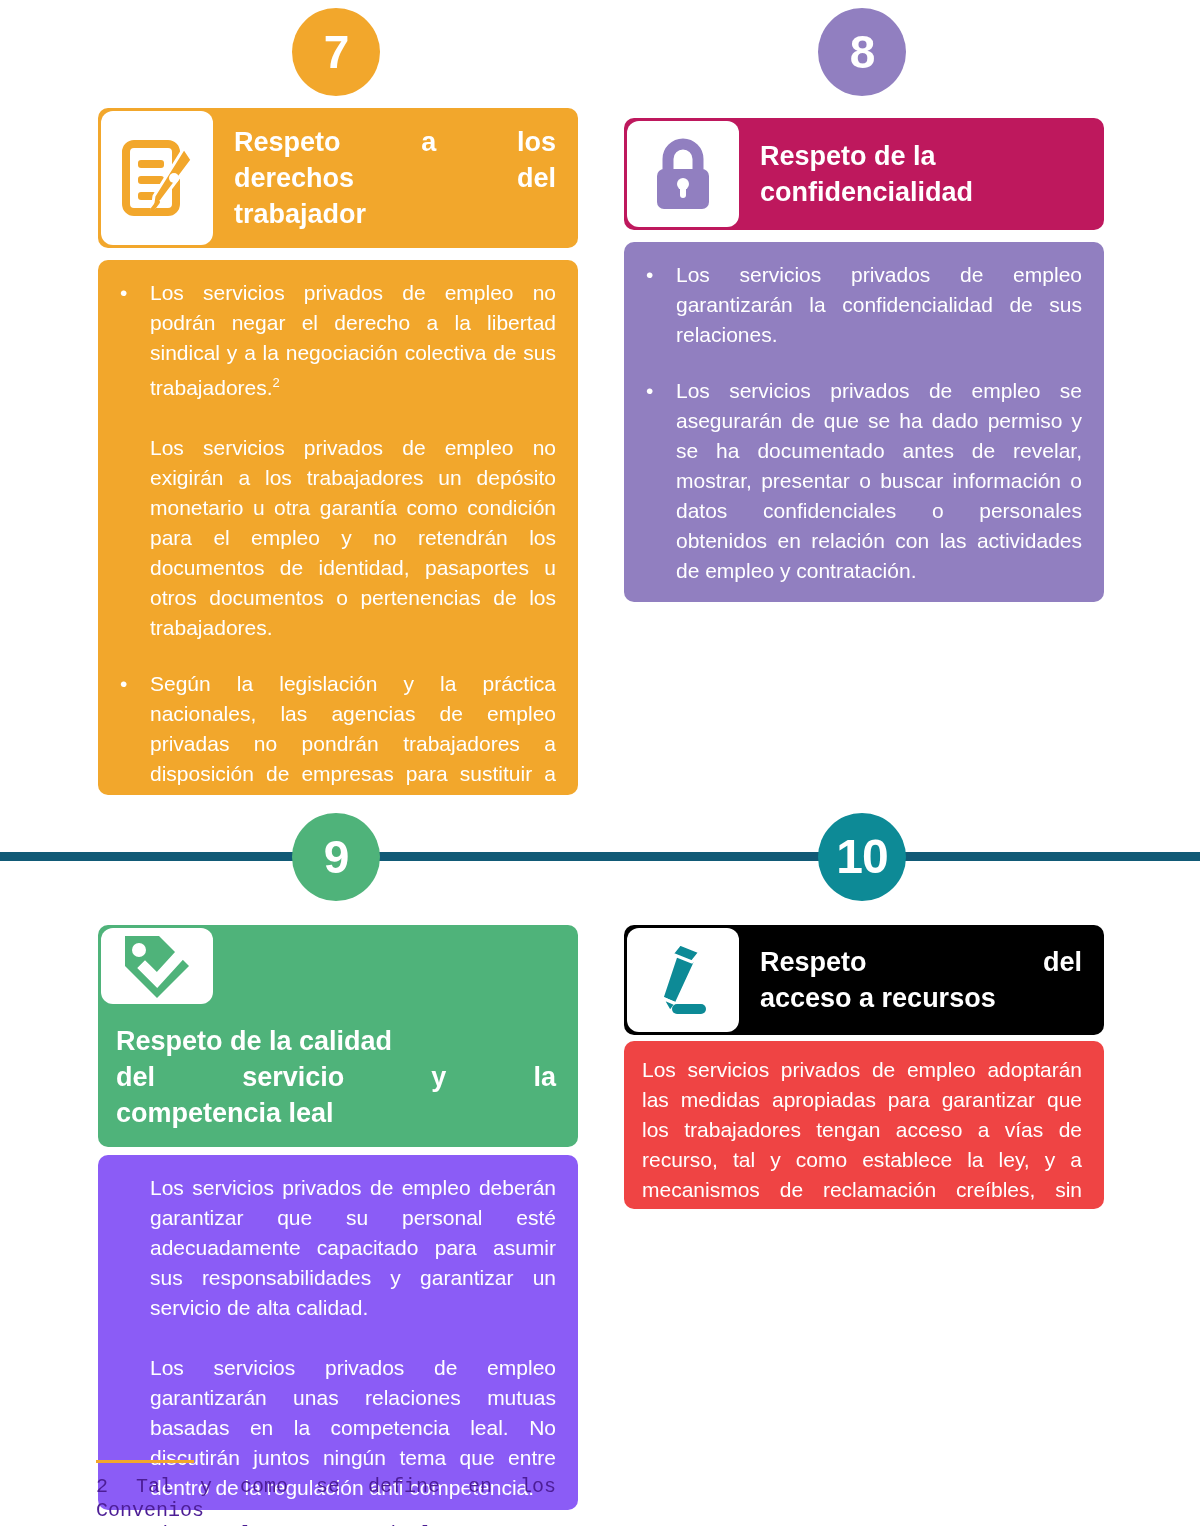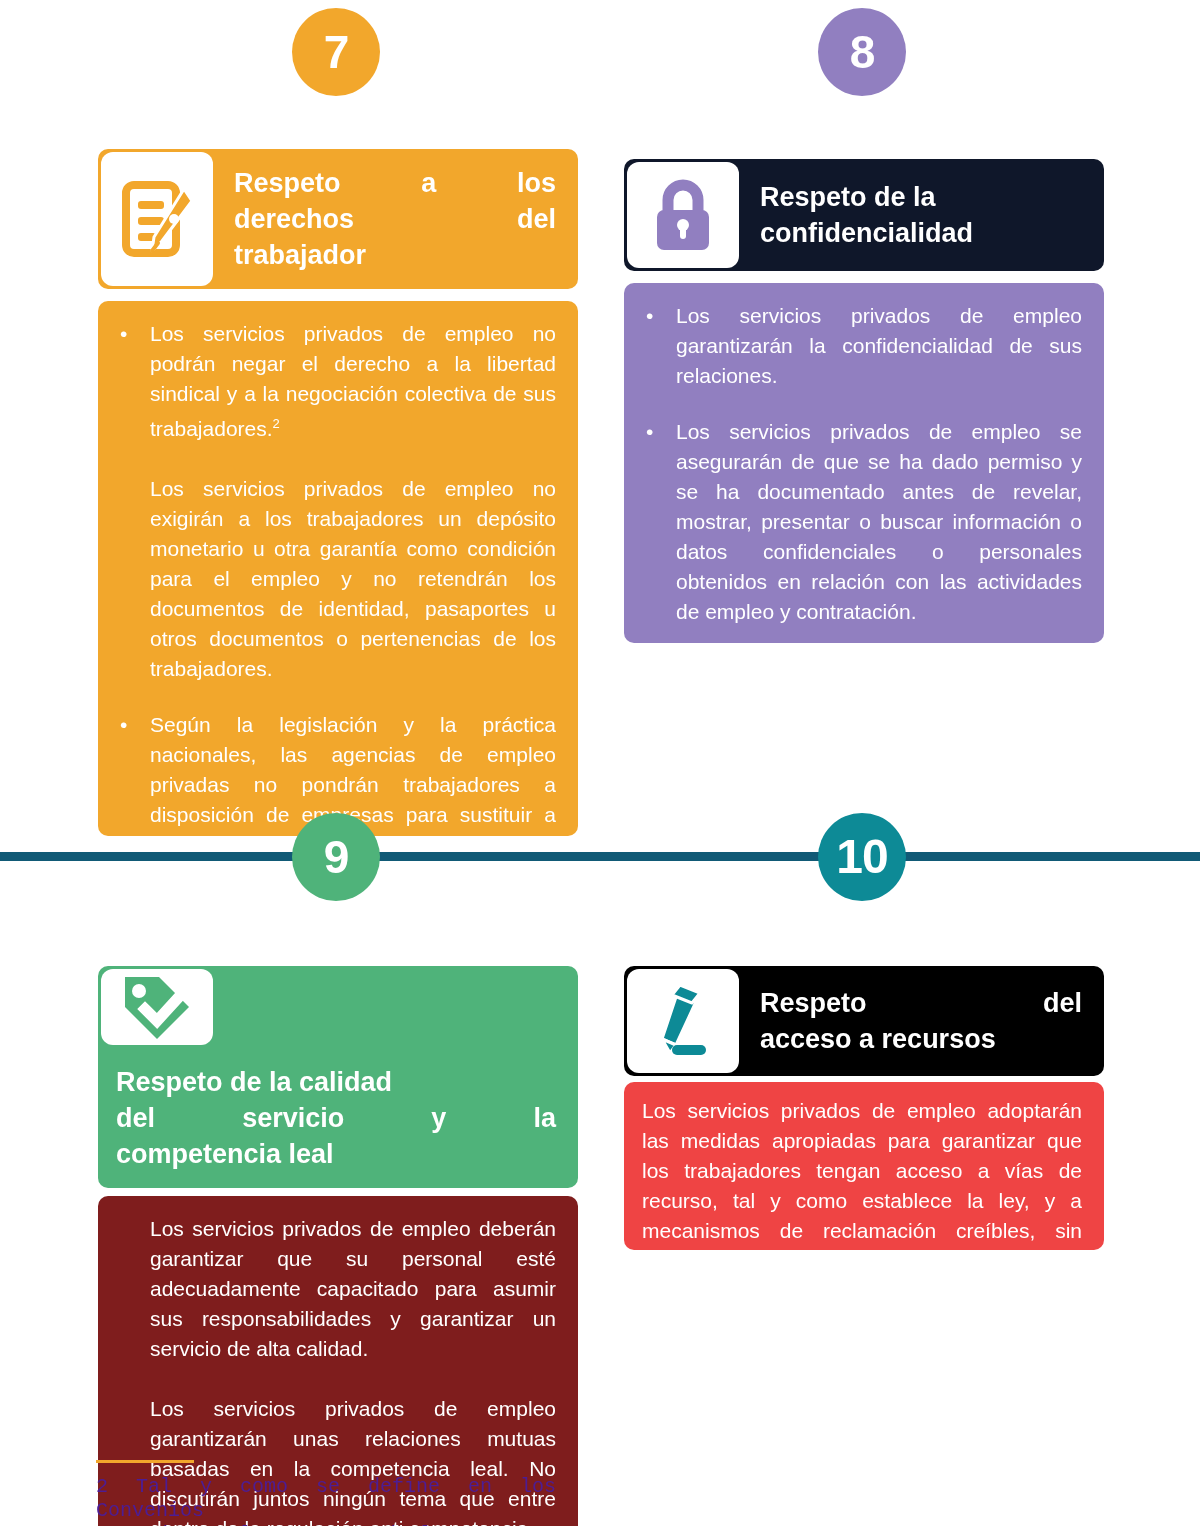--- a/index.html
+++ b/index.html
@@ -12,21 +12,20 @@
     height: 1526px;
     position: relative;
     font-family: "Liberation Sans", sans-serif;
     overflow: hidden;
   }
 
   
   .card {
     position: absolute;
     width: 480px;
-    margin-top: 41px;
   }
   .num-circle {
     position: absolute;
     width: 88px;
     height: 88px;
     border-radius: 50%;
     color: #ffffff;
     font-size: 46px;
     font-weight: bold;
     line-height: 88px;
@@ -172,21 +171,21 @@
       <div class="bullet-text">
         <p>Según la legislación y la práctica nacionales, las agencias de empleo privadas no pondrán trabajadores a disposición de empresas para sustituir a trabajadores en huelga legal.</p>
       </div>
     </div>
   </div>
 </div>
 
 <div class="num-circle" style="left:818px; top:8px; background:#917FC0;">8</div>
 
 <div class="card" style="left:624px; top:118px;">
-  <div class="card-header" style="background:#0f172a; min-height:112px;">
+  <div class="card-header" style="background:#be185d; min-height:112px;">
     <div class="icon-box">
       <svg width="70" height="78" viewBox="0 0 70 78" aria-hidden="true">
         <path d="M20 36 V24 a15 15 0 0 1 30 0 V36" fill="none" stroke="#917FC0" stroke-width="11"></path>
         <rect x="9" y="34" width="52" height="40" rx="7" ry="7" fill="#917FC0"></rect>
         <circle cx="35" cy="49" r="6" fill="#ffffff"></circle>
         <rect x="32" y="49" width="6" height="14" rx="3" fill="#ffffff"></rect>
       </svg>
     </div>
     <div class="card-title" style="text-align:left; text-align-last:left;">
       <span class="tline">Respeto de la</span>
@@ -223,21 +222,21 @@
         <path d="M26 40 L38 52 L58 30" fill="none" stroke="#ffffff" stroke-width="11" stroke-linecap="square" stroke-linejoin="miter"></path>
       </svg>
     </div>
     <div class="card-title">
       <span class="tline" style="text-align-last:left;">Respeto de la calidad</span>
       <span class="tline">del servicio y la</span>
       <span class="tline" style="text-align-last:left;">competencia leal</span>
     </div>
   </div>
 
-  <div class="card-body" style="background:#7f1d1d; margin-top:8px; height:355px; padding-left:22px;">
+  <div class="card-body" style="background:#8b5cf6; margin-top:8px; height:355px; padding-left:22px;">
     <p class="plain-para">Los servicios privados de empleo deberán garantizar que su personal esté adecuadamente capacitado para asumir sus responsabilidades y garantizar un servicio de alta calidad.</p>
     <p class="plain-para">Los servicios privados de empleo garantizarán unas relaciones mutuas basadas en la competencia leal. No discutirán juntos ningún tema que entre dentro de la regulación anti competencia.</p>
   </div>
 </div>
 
 <div class="num-circle" style="left:818px; top:813px; background:#0D8A96; font-size:48px;">10</div>
 
 <div class="card" style="left:624px; top:925px;">
   <div class="card-header" style="background:#000000; min-height:110px;">
     <div class="icon-box">

